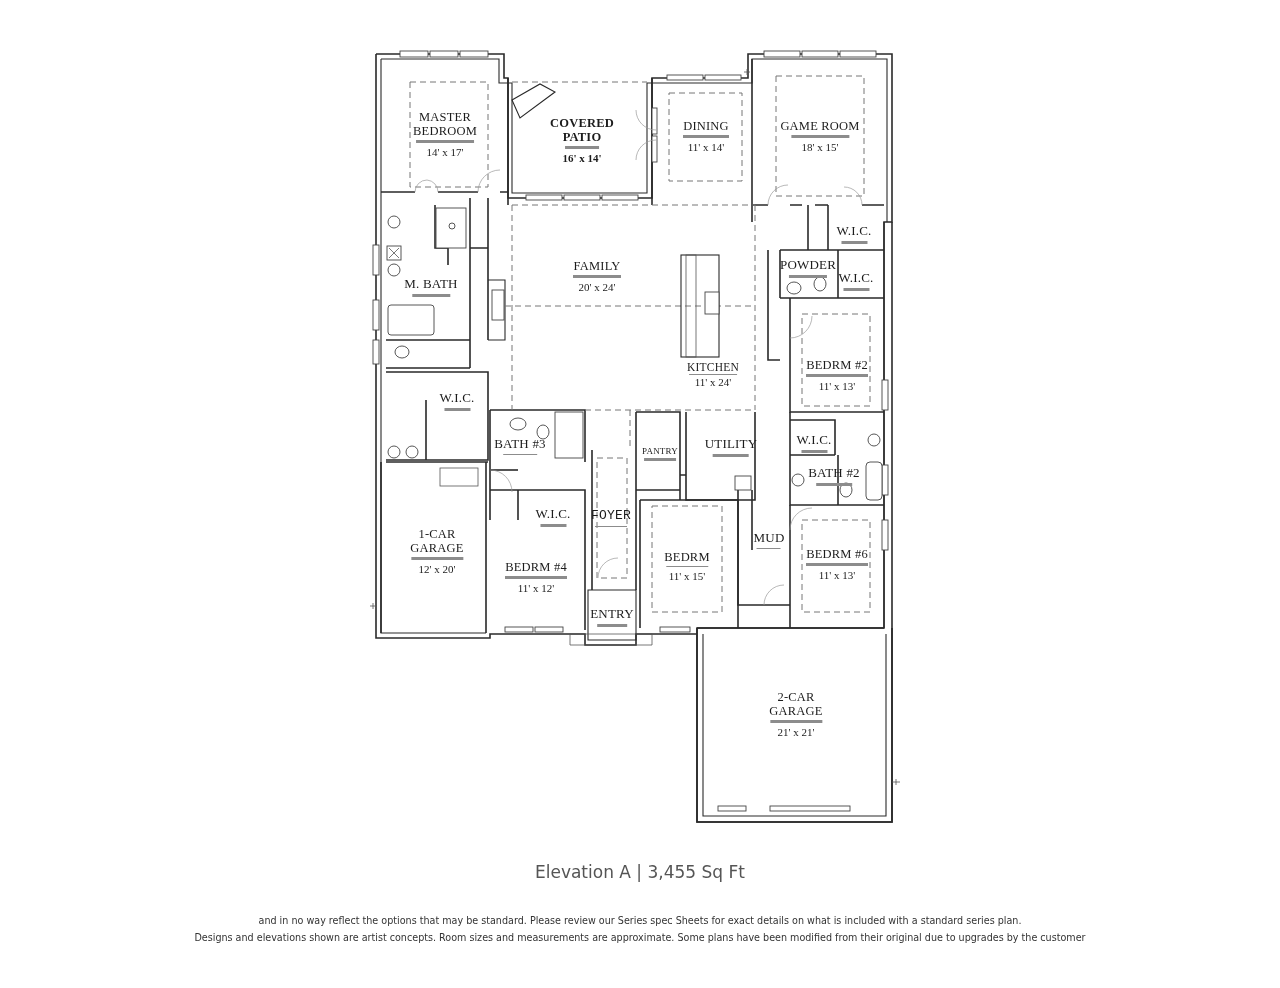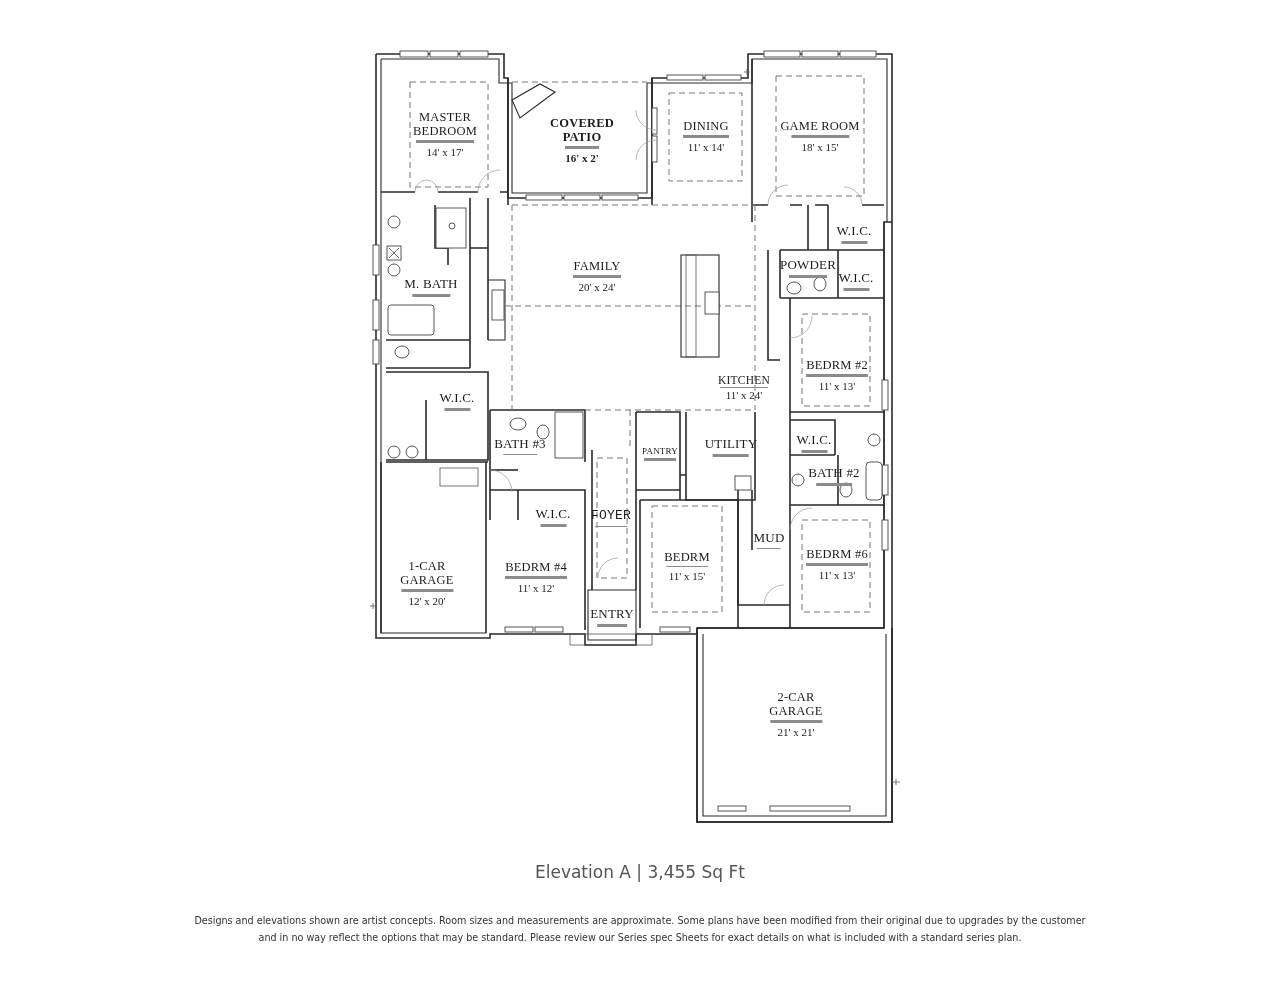--- a/index.html
+++ b/index.html
@@ -190,42 +190,42 @@
   <span class="name">MASTER</span>
   <span class="name">BEDROOM</span>
   <span class="bar" style="width:58px;"></span>
   <span class="dim">14' x 17'</span>
 </div>
 
 <div class="room-label" style="left:582px; top:116px;font-weight:bold;">
   <span class="name">COVERED</span>
   <span class="name">PATIO</span>
   <span class="bar" style="width:34px;"></span>
-  <span class="dim">16' x 2'</span>
+  <span class="dim">16' x 14'</span>
 </div>
 
 <div class="room-label" style="left:706px; top:119px;">
   <span class="name">DINING</span>
   <span class="bar" style="width:46px;"></span>
   <span class="dim">11' x 14'</span>
 </div>
 
 <div class="room-label" style="left:820px; top:119px;">
   <span class="name">GAME ROOM</span>
   <span class="bar" style="width:58px;"></span>
   <span class="dim">18' x 15'</span>
 </div>
 
 <div class="room-label" style="left:597px; top:259px;">
   <span class="name">FAMILY</span>
   <span class="bar" style="width:48px;"></span>
   <span class="dim">20' x 24'</span>
 </div>
 
-<div class="room-label" style="left:744px; top:361px;margin-top:13px;">
+<div class="room-label" style="left:713px; top:361px;">
   <span class="name" style="font-size:11.5px;">KITCHEN</span>
   <span class="bar" style="width:48px; height:1px; margin:0 auto 1px auto;"></span>
   <span class="dim">11' x 24'</span>
 </div>
 
 <div class="room-label small" style="left:431px; top:277px;">
   <span class="name">M. BATH</span>
   <span class="bar" style="width:38px;"></span>
 </div>
 
@@ -273,21 +273,21 @@
 <div class="room-label small" style="left:814px; top:433px;">
   <span class="name">W.I.C.</span>
   <span class="bar" style="width:26px;"></span>
 </div>
 
 <div class="room-label small" style="left:834px; top:466px;">
   <span class="name">BATH #2</span>
   <span class="bar" style="width:36px;"></span>
 </div>
 
-<div class="room-label" style="left:427px; top:527px;margin-top:32px;">
+<div class="room-label" style="left:437px; top:527px;">
   <span class="name">1-CAR</span>
   <span class="name">GARAGE</span>
   <span class="bar" style="width:52px;"></span>
   <span class="dim">12' x 20'</span>
 </div>
 
 <div class="room-label small" style="left:553px; top:507px;">
   <span class="name">W.I.C.</span>
   <span class="bar" style="width:26px;"></span>
 </div>
@@ -328,15 +328,15 @@
 <div class="room-label" style="left:796px; top:690px;">
   <span class="name">2-CAR</span>
   <span class="name">GARAGE</span>
   <span class="bar" style="width:52px;"></span>
   <span class="dim">21' x 21'</span>
 </div>
 
 <div class="caption">Elevation A | 3,455 Sq Ft</div>
 
 <div class="disclaimer">
+  <div>and in no way reflect the options that may be standard. Please review our Series spec Sheets for exact details on what is included with a standard series plan.</div>
   <div>Designs and elevations shown are artist concepts. Room sizes and measurements are approximate. Some plans have been modified from their original due to upgrades by the customer</div>
-  <div>and in no way reflect the options that may be standard. Please review our Series spec Sheets for exact details on what is included with a standard series plan.</div>
 </div>
 
 </body></html>

